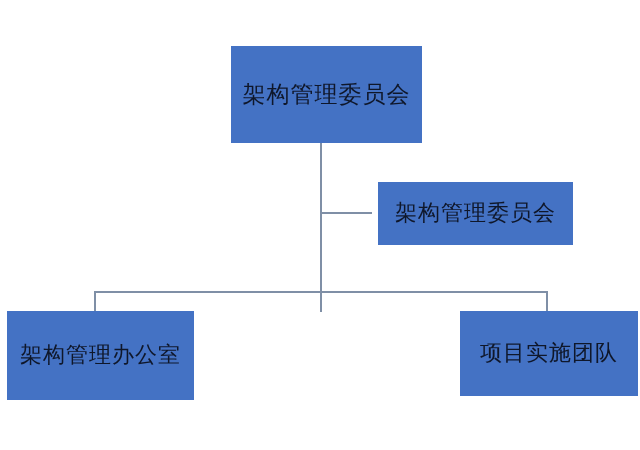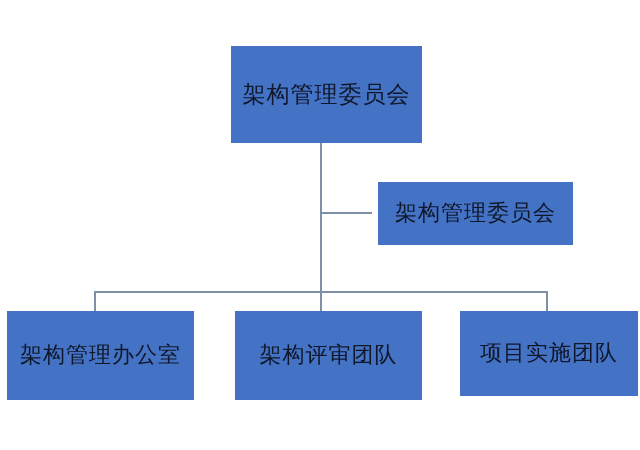--- a/index.html
+++ b/index.html
@@ -130,21 +130,18 @@
   </div>
 
   <div class="node" id="node-office">
     <span class="node-label">架构管理委员会</span>
   </div>
 
   <div class="node" id="node-design">
     <span class="node-label">架构管理办公室</span>
   </div>
 
-  <div class="node" id="node-review">
-    <span class="node-label">架构评审团队</span>
-  </div>
 
   <div class="node" id="node-project">
     <span class="node-label">项目实施团队</span>
   </div>
 
 </div>
 
 </body></html>

